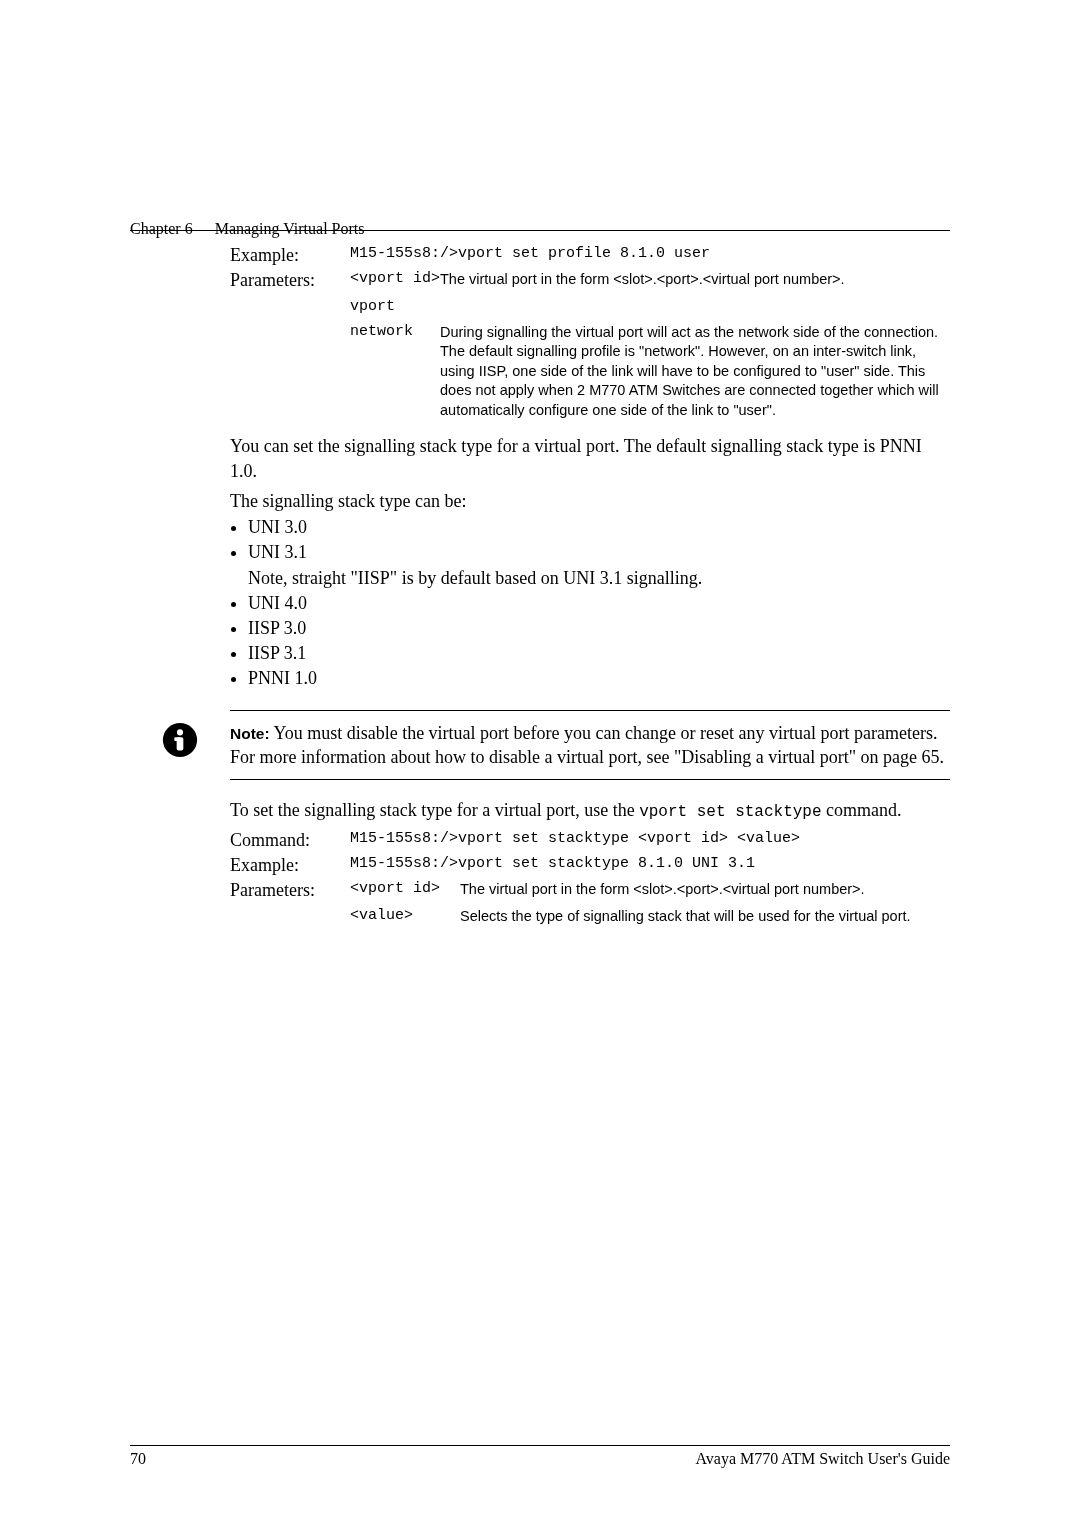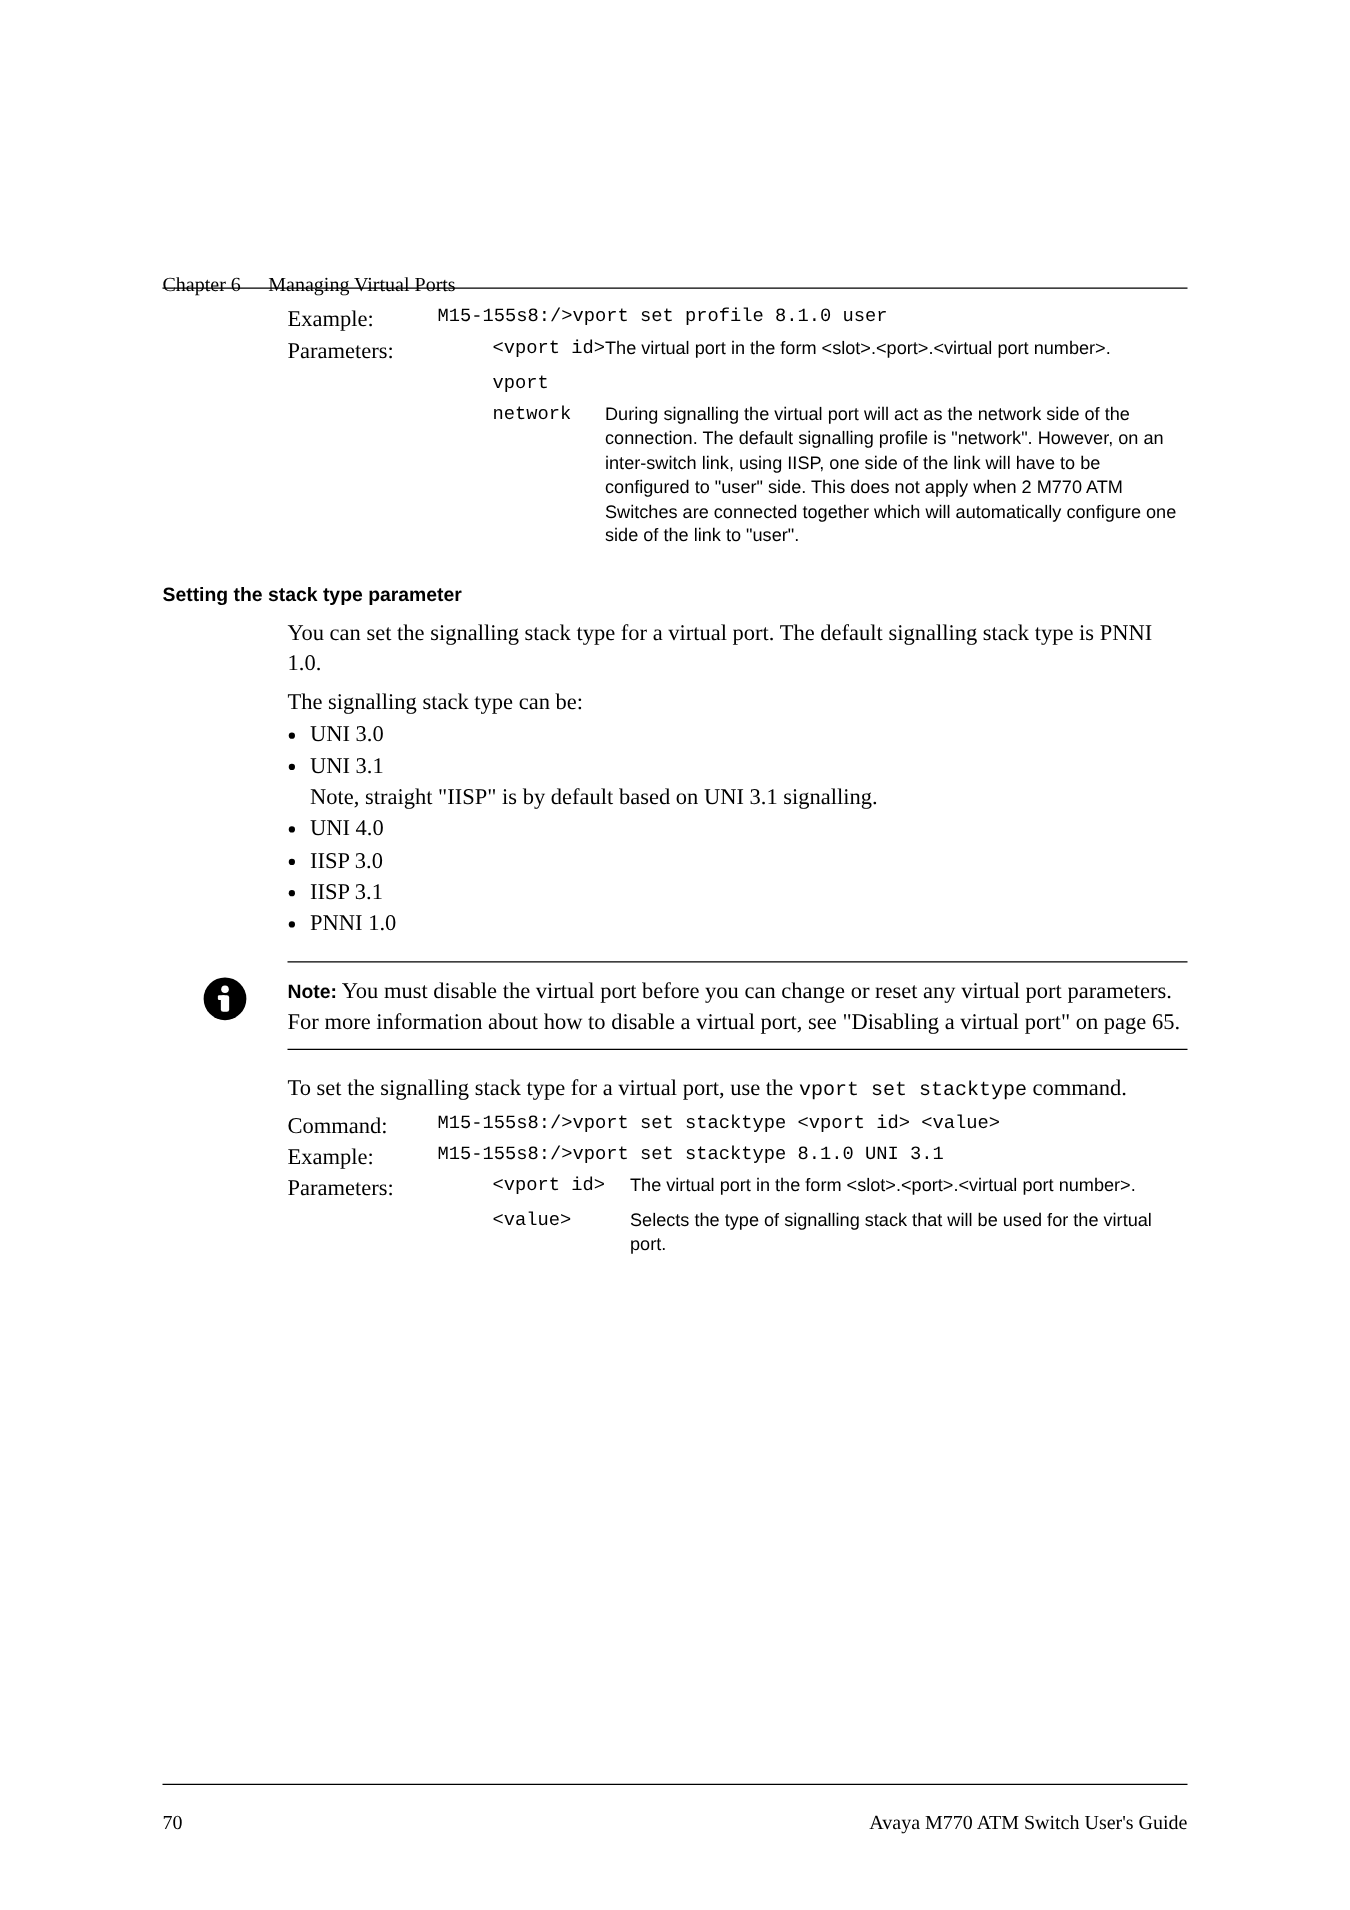--- a/index.html
+++ b/index.html
@@ -31,21 +31,21 @@
     position: absolute;
     top: 220px;
     left: 130px;
   }
   .chapter-num { display: inline-block; margin-right: 18px; }
   .chapter-title { display: inline-block; }
   .content-indent { margin-left: 100px; }
   .def-row { display: flex; align-items: flex-start; margin-bottom: 4px; }
   .label-col { width: 120px; flex-shrink: 0; font-size: 18px; }
   .value-col { flex: 1; font-family: 'Courier New', monospace; font-size: 15px; }
-  .param-row { display: flex; align-items: flex-start; margin-bottom: 8px; margin-left: 44px; }
+  .param-row { display: flex; align-items: flex-start; margin-bottom: 8px; }
   .param-name-col { width: 90px; flex-shrink: 0; font-family: 'Courier New', monospace; font-size: 15px; }
   .param-desc-col { flex: 1; font-family: Liberation Sans, sans-serif; font-size: 14.5px; line-height: 1.35; }
   .section-heading {
     font-family: Arial, Helvetica, sans-serif;
     font-weight: bold;
     font-size: 15.5px;
     margin: 20px 0 8px 0;
   }
   .body-text {
     font-size: 18px;
@@ -69,21 +69,21 @@
   .inline-code { font-family: 'Courier New', monospace; font-size: 16px; margin-top: 20px; }
   .footer {
     position: absolute;
     bottom: 60px;
     left: 130px;
     right: 130px;
     display: flex;
     justify-content: space-between;
     font-size: 16px;
     border-top: 1px solid #000;
-    padding-top: 22px;
+    padding-top: 4px;
   }
   .info-icon-svg { width: 38px; height: 38px; }
   .first-block { margin-top: 55px; }
 </style>
 </head>
 <body>
 
 <div class="page">
 
   <div class="chapter-header">
@@ -108,21 +108,20 @@
           <div class="param-name-col">vport</div>
         </div>
         <div class="param-row">
           <div class="param-name-col">network</div>
           <div class="param-desc-col">During signalling the virtual port will act as the network side of the connection. The default signalling profile is "network". However, on an inter-switch link, using IISP, one side of the link will have to be configured to "user" side. This does not apply when 2 M770 ATM Switches are connected together which will automatically configure one side of the link to "user".</div>
         </div>
       </div>
     </div>
   </div>
 
-  <div class="section-heading">Setting the stack type parameter</div>
 
   <div class="content-indent">
     <p class="body-text">You can set the signalling stack type for a virtual port. The default signalling stack type is PNNI 1.0.</p>
     <p class="body-text" style="margin-bottom:2px;">The signalling stack type can be:</p>
     <ul class="body-list">
       <li>UNI 3.0</li>
       <li>
         <span>UNI 3.1</span>
         <div class="sublist-note">Note, straight "IISP" is by default based on UNI 3.1 signalling.</div>
       </li>

